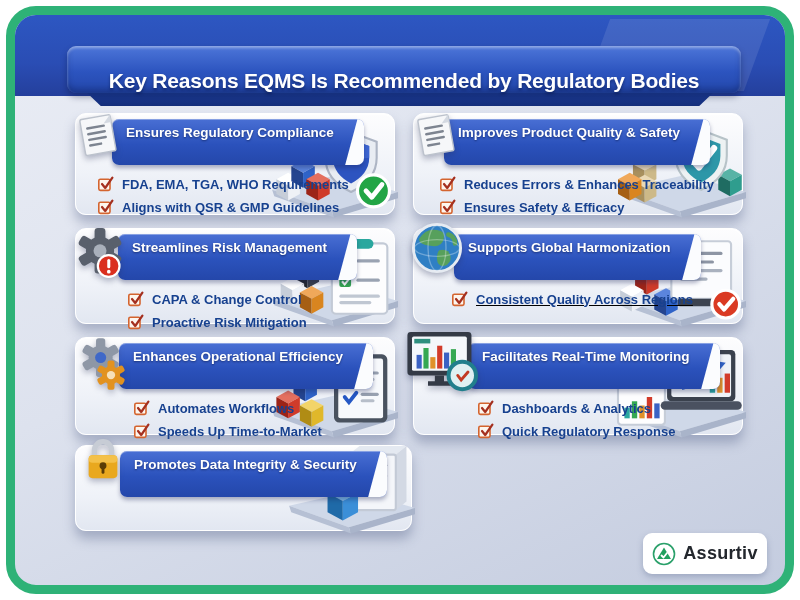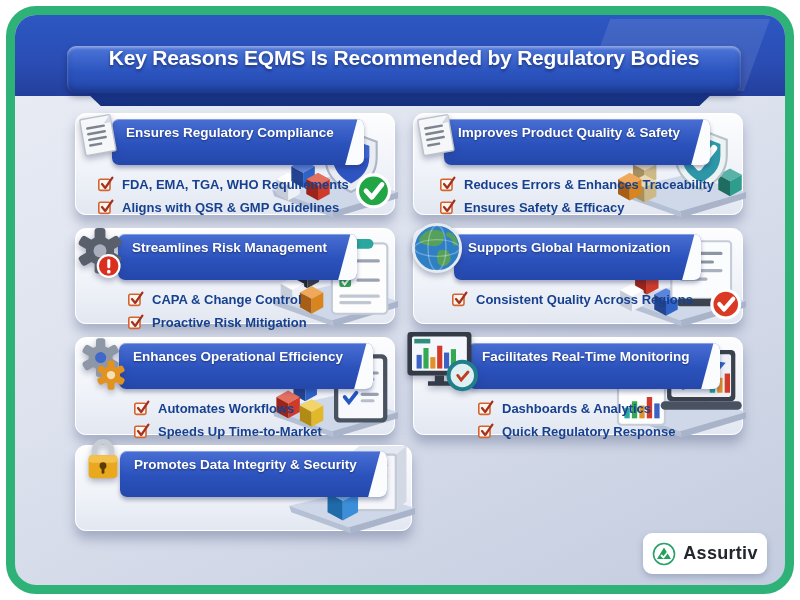--- a/index.html
+++ b/index.html
@@ -11,21 +11,21 @@
         background:linear-gradient(180deg,#2d57c2 0%,#2a4db4 60%,#243f9c 100%);}
   .band-shape{position:absolute;top:4px;right:28px;width:160px;height:72px;
         background:rgba(255,255,255,.10);transform:skewX(-20deg);}
   .ribbon-fold{position:absolute;left:70px;right:70px;top:76px;height:15px;
         background:linear-gradient(180deg,#1e40a0,#152e7a);
         clip-path:polygon(0 0,100% 0,97.5% 100%,2.5% 100%);}
   .ribbon{position:absolute;left:52px;right:44px;top:31px;height:47px;
         background:linear-gradient(180deg,#4d76d9 0%,#2c54bf 55%,#2347ab 100%);
         border-radius:9px;
         box-shadow:inset 0 2px 3px rgba(255,255,255,.40),inset 0 -4px 6px rgba(0,10,50,.28),0 4px 6px rgba(10,20,60,.35);
-        display:flex;align-items:flex-start;justify-content:center;}
+        display:flex;align-items:flex-end;justify-content:center;}
   .ribbon span{color:#fff;font-size:21px;font-weight:bold;letter-spacing:-.2px;
         text-shadow:0 2px 3px rgba(5,15,55,.5);white-space:nowrap;}
   #cards{position:absolute;inset:0;}
   .card{position:absolute;background:linear-gradient(180deg,#fdfdfe 0%,#eff2f8 60%,#e2e7f1 100%);
         border:1px solid #fff;border-radius:11px;
         box-shadow:0 8px 12px rgba(84,98,136,.40),inset 0 1px 0 #fff;}
   .card-0{left:60px;top:98px;width:318px;height:100px;}
   .card-1{left:398px;top:98px;width:328px;height:100px;}
   .card-2{left:60px;top:213px;width:318px;height:94px;}
   .card-3{left:398px;top:213px;width:328px;height:94px;}
@@ -50,21 +50,21 @@
         background:#fbfcfe;transform:rotate(15deg);}
   .card-1 .banner{margin-left:30px;}
   .card-2 .banner{margin-left:42px;}
   .card-3 .banner{margin-left:40px;}
   .card-4 .banner{margin-left:43px;}
   .card-5 .banner{margin-left:54px;text-align:right;}
   .card-6 .banner{margin-left:44px;}
   .items{list-style:none;margin:7px 0 0 22px;padding:0;position:relative;z-index:2;}
   .card-1 .items{margin-left:26px;}
   .card-2 .items{margin-left:52px;}
-  .card-3 .items{margin-left:38px;}
+  .card-3 .items{margin-left:38px;text-decoration:underline;}
   .card-4 .items{margin-left:58px;}
   .card-5 .items{margin-left:64px;}
   .card-6 .items{margin-left:48px;}
   .item{display:flex;align-items:center;gap:8px;margin:0 0 7px 0;
         color:#17418f;font-weight:bold;font-size:13px;line-height:15px;}
   .chk{width:16px;height:16px;flex:none;overflow:visible;}
   .card-graphic{position:absolute;right:-4px;bottom:-10px;width:128px;height:94px;z-index:1;}
   .card-graphic svg{width:100%;height:100%;overflow:visible;}
   .brand{position:absolute;left:628px;top:518px;width:124px;height:41px;background:#fff;
         border-radius:9px;box-shadow:0 3px 6px rgba(84,98,136,.35);

